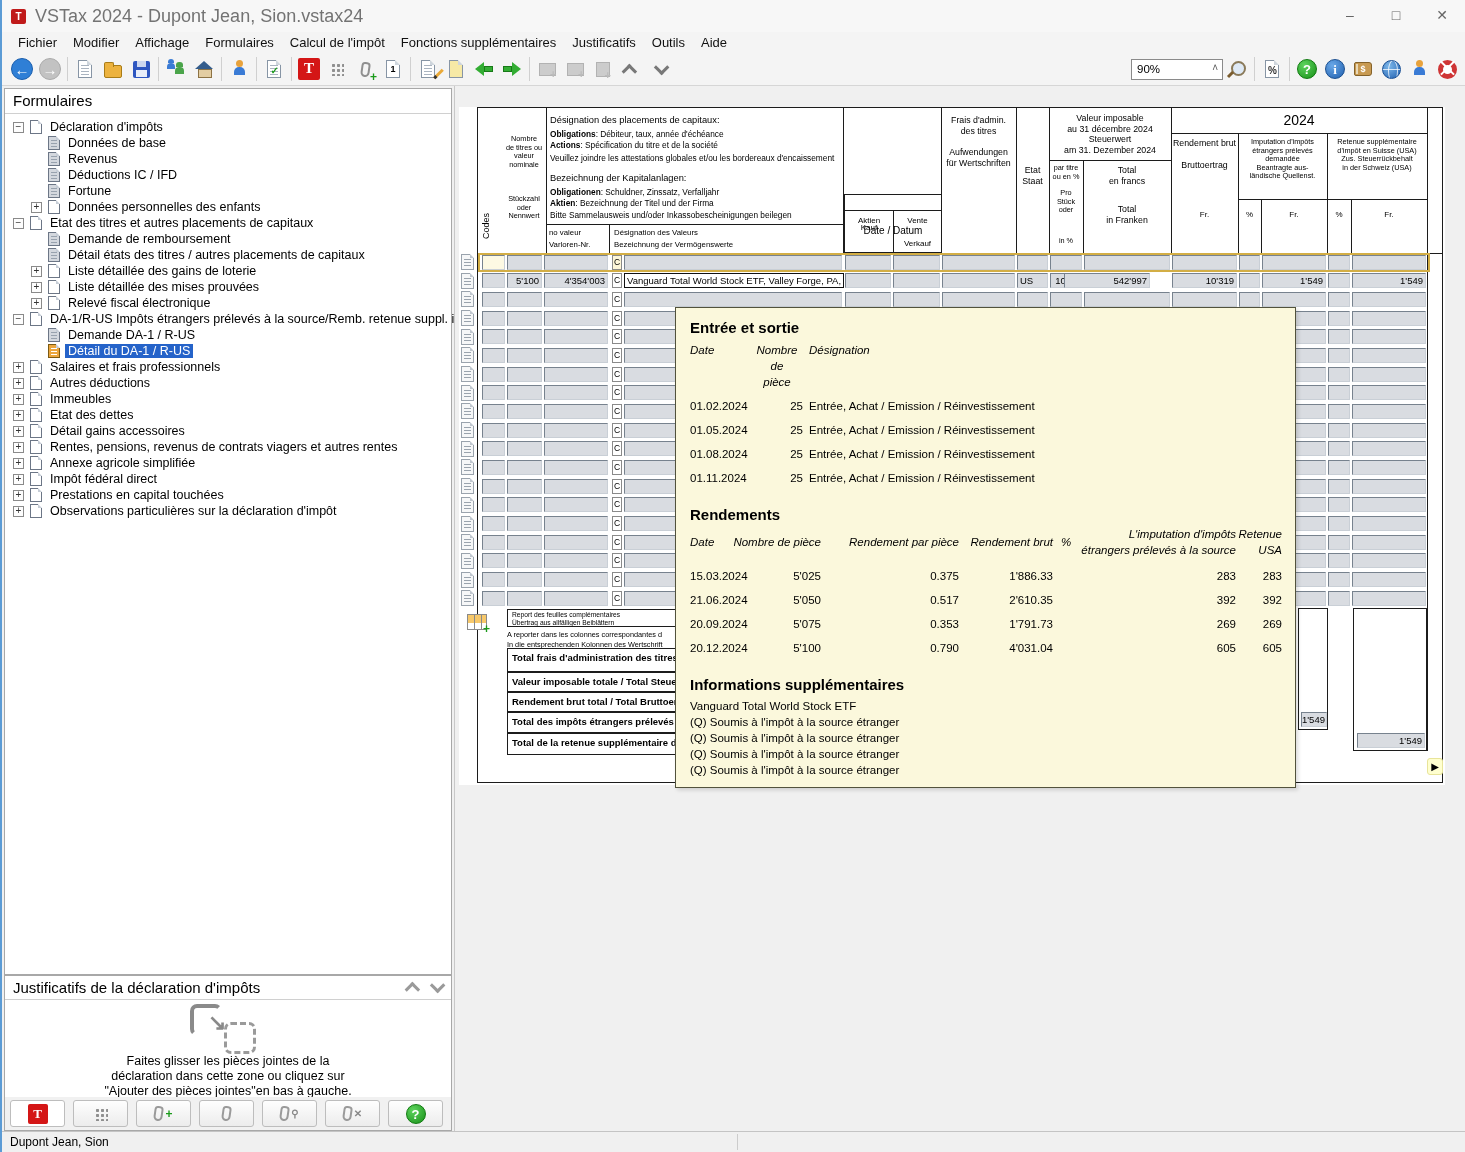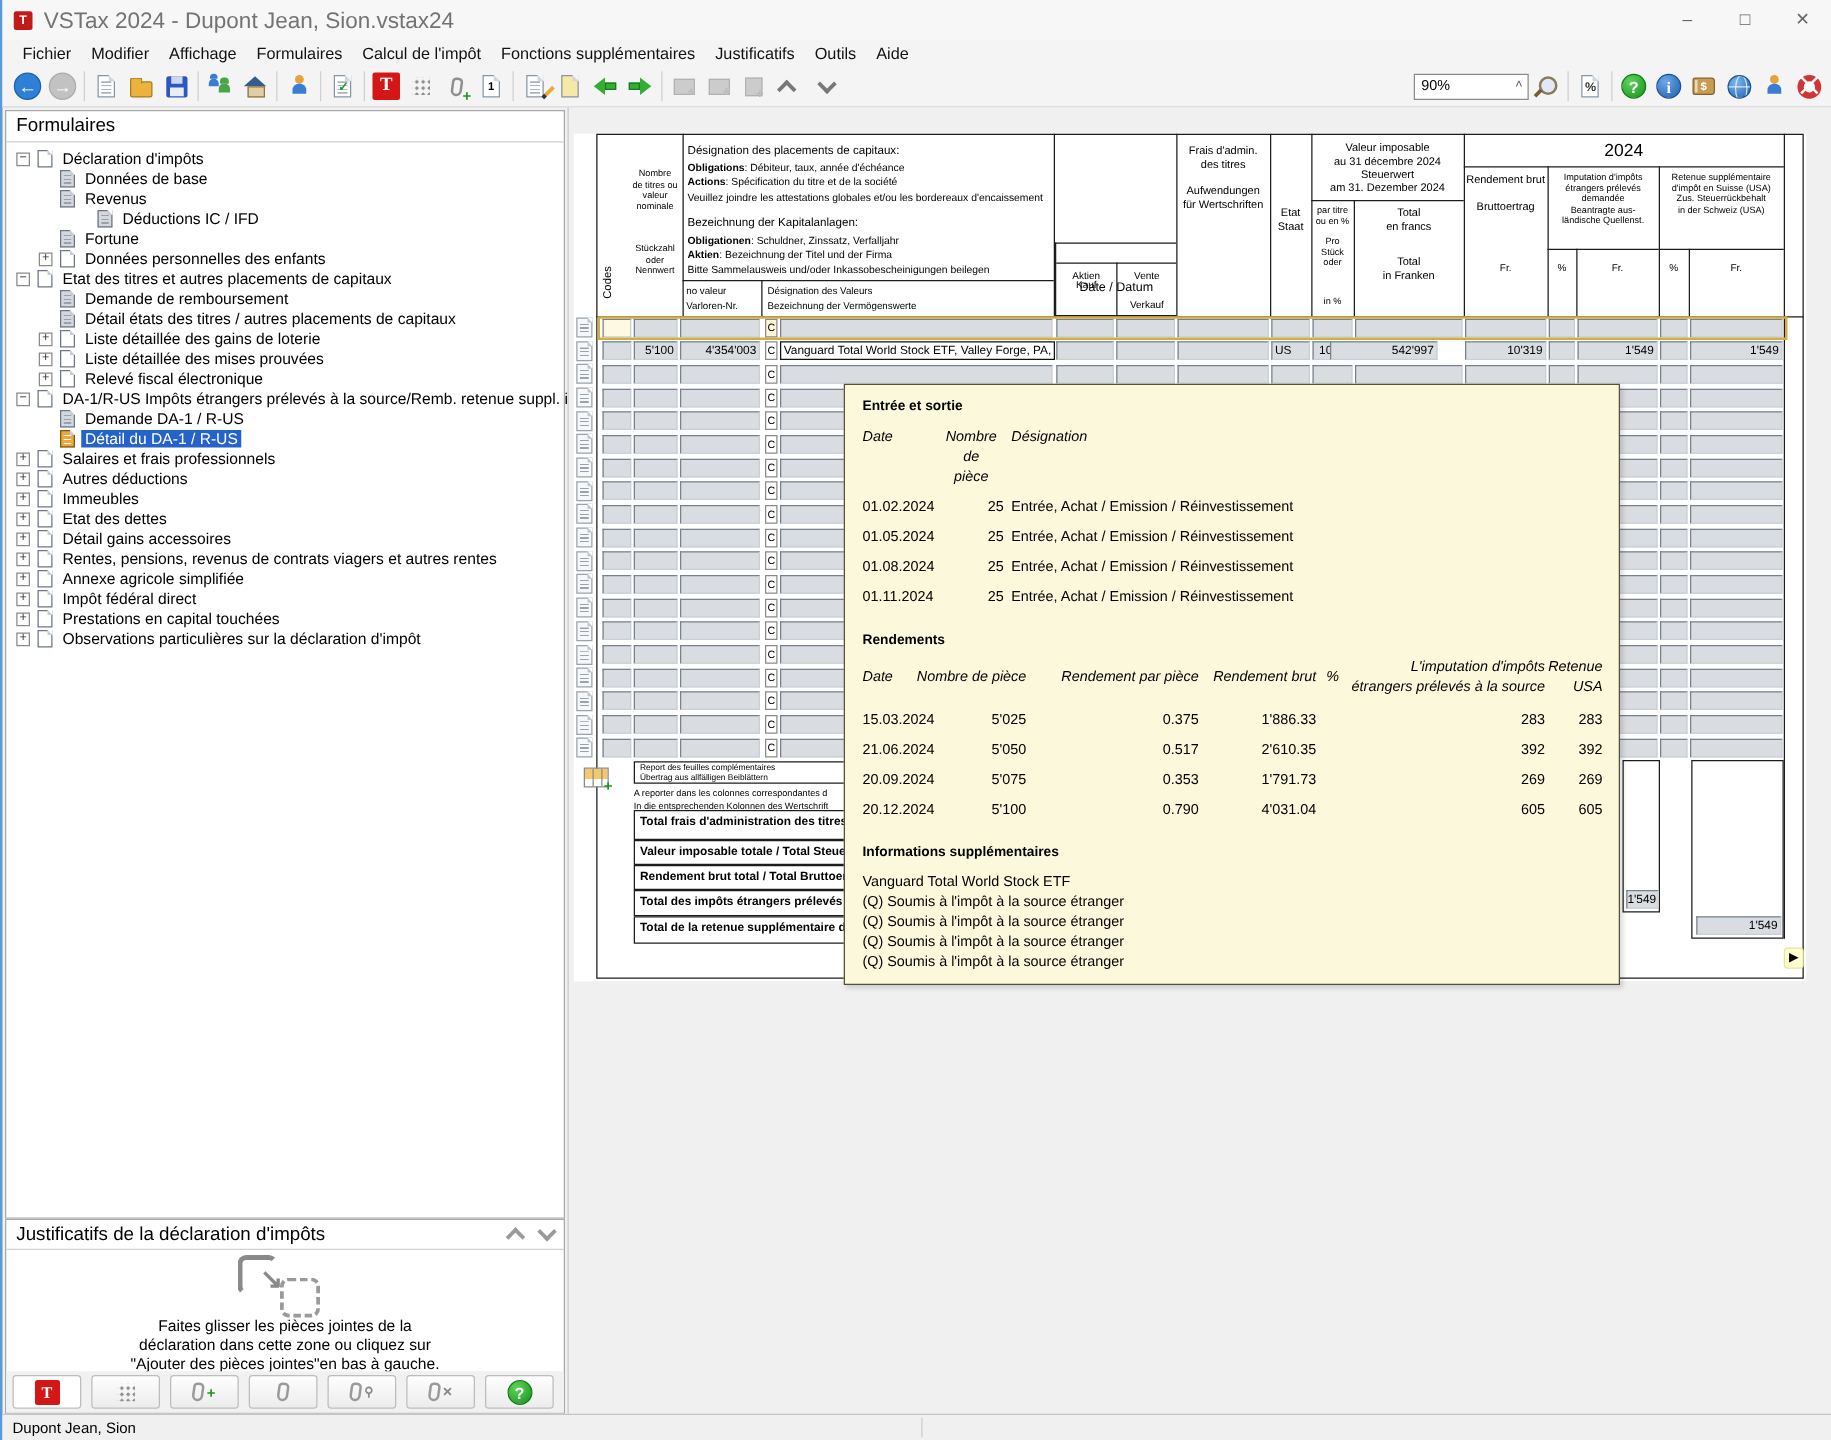--- a/index.html
+++ b/index.html
@@ -144,21 +144,21 @@
   .tot-box { position:absolute; border:1px solid #1c1c1c; background:#fff; }
   .rep-box { position:absolute; border:1px solid #1c1c1c; font-size:6.7px; line-height:7.8px; padding:1px 0 0 4px; background:#fff; white-space:nowrap; overflow:hidden; }
   .rep-text { position:absolute; font-size:7.3px; line-height:10px; white-space:nowrap; }
   .addtbl { position:absolute; width:20px; height:16px; border:1px solid #8a8a8a; background:linear-gradient(#f7c86a 0 8px, #fff 8px); position:relative; }
   .addtbl::before { content:""; position:absolute; left:6px; top:0; bottom:0; width:1px; background:#8a8a8a; box-shadow:7px 0 0 #8a8a8a; }
   .addtbl::after { content:"+"; position:absolute; right:-4px; bottom:-7px; color:#1a9a1a; font-weight:bold; font-size:12px; }
   .next-btn { position:absolute; width:16px; height:17px; background:#ffffcf; border:1px solid #e8e49a; border-radius:3px; font-size:10px; text-align:center; line-height:16px; color:#000; }
 
   
   .tooltip { position:absolute; background:#fbf8dc; border:1px solid #52523c; z-index:20; box-shadow:2px 2px 4px rgba(0,0,0,.15); }
-  .tt-h { position:absolute; font-weight:bold; font-size:11px; }
+  .tt-h { position:absolute; font-weight:bold; font-size:15px; }
   .tt-cell { position:absolute; top:0; font-size:11.5px; white-space:nowrap; }
   .tt-it { font-style:italic; }
   .tt-r { text-align:right; }
   .tt-info { position:absolute; font-size:11.5px; white-space:nowrap; }
 </style>
 </head>
 <body>
 
 <div class="win">
 
@@ -318,21 +318,21 @@
           <div class="titem" style="padding-left:26px;">
             <div class="exp-none"></div>
             <div class="tdoc filled"></div>
             <div class="tlabel">Données de base</div>
           </div>
           <div class="titem" style="padding-left:26px;">
             <div class="exp-none"></div>
             <div class="tdoc filled"></div>
             <div class="tlabel">Revenus</div>
           </div>
-          <div class="titem" style="padding-left:26px;margin-left:30px;">
+          <div class="titem" style="padding-left:26px;">
             <div class="exp-none"></div>
             <div class="tdoc filled"></div>
             <div class="tlabel">Déductions IC / IFD</div>
           </div>
           <div class="titem" style="padding-left:26px;">
             <div class="exp-none"></div>
             <div class="tdoc filled"></div>
             <div class="tlabel">Fortune</div>
           </div>
           <div class="titem" style="padding-left:26px;">

